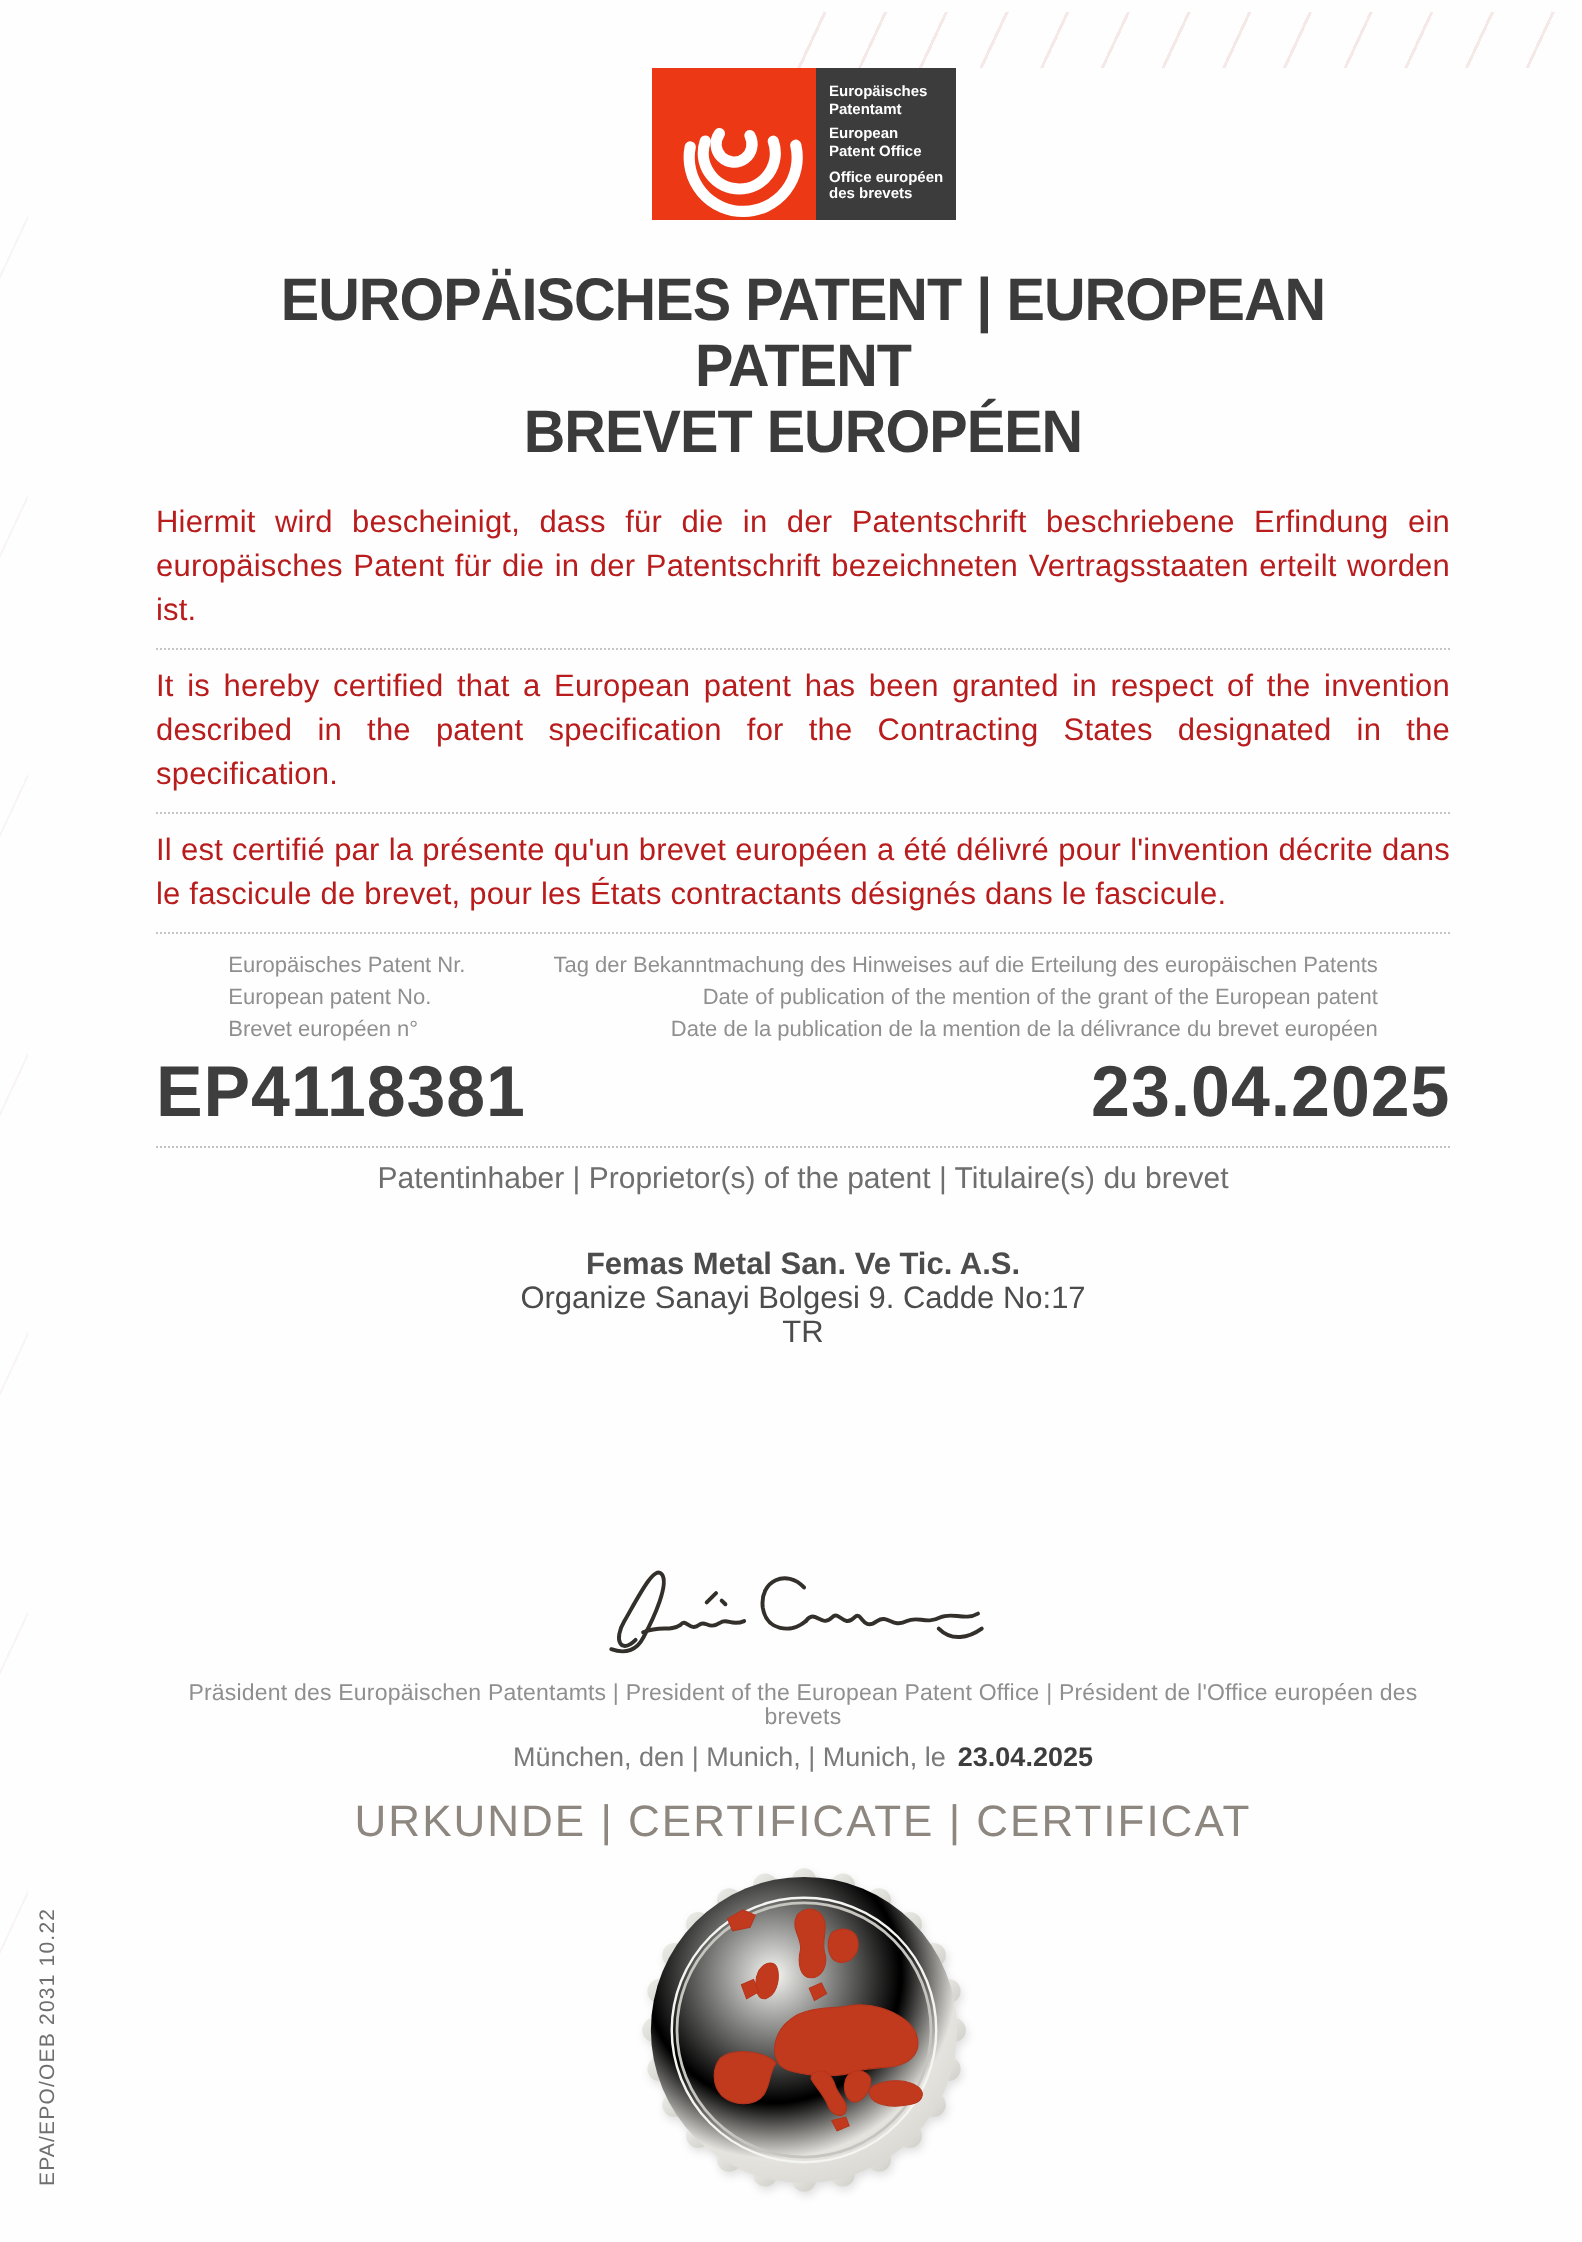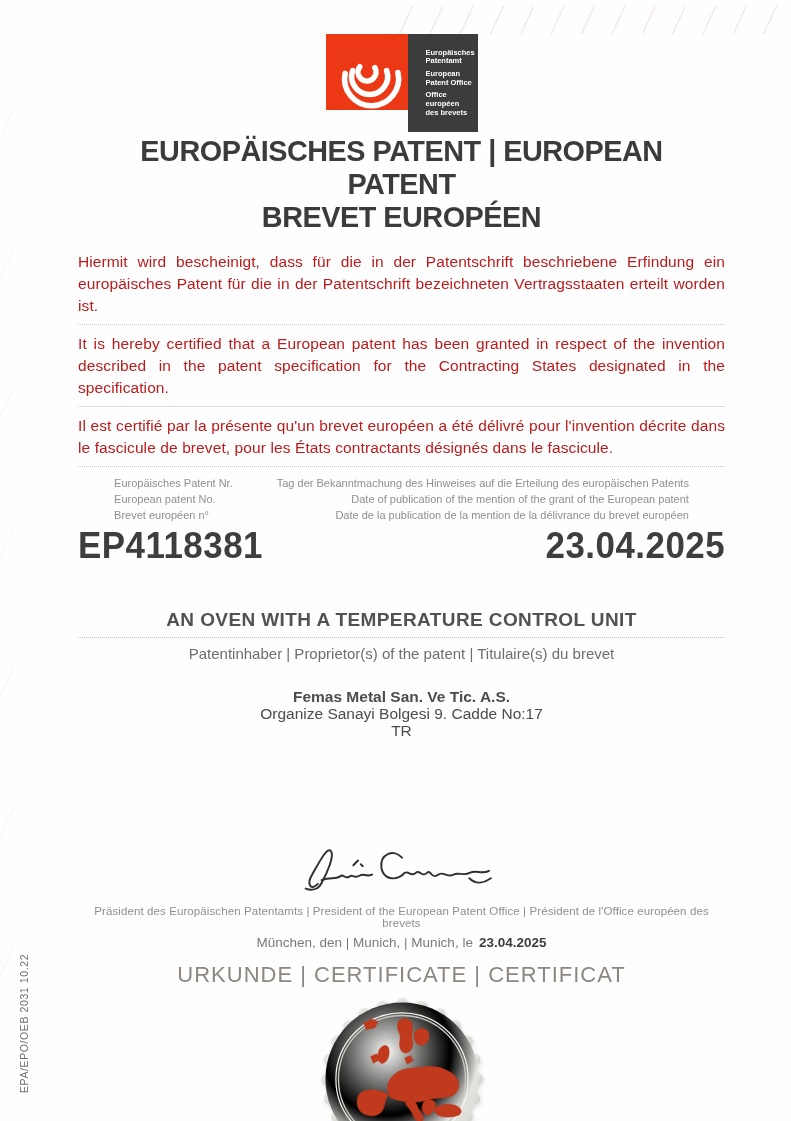--- a/index.html
+++ b/index.html
@@ -26,23 +26,23 @@
     transform-origin:left bottom; transform:rotate(-90deg);
     font-size:10.5px; letter-spacing:.6px; color:#6f6f6f; white-space:nowrap;
   }
   .content { position:relative; width:791px; padding:0 66px 0 78px; }
 
   
   .logo-row { display:flex; justify-content:center; margin-top:34px; }
   .epo-logo { display:flex; width:152px; height:76px; filter:saturate(1.05); }
   .epo-logo .red { width:82px; height:76px; background:#e53a17; display:flex; align-items:center; justify-content:center; }
   .epo-logo .panel {
-    width:70px; height:98px; background:#3c3c3d; color:#fff;
+    width:70px; height:76px; background:#3c3c3d; color:#fff;
     display:flex; flex-direction:column; justify-content:center; gap:4px;
-    padding-left:18px; font-size:7.5px; font-weight:bold; line-height:1.15;
+    padding-left:7px; font-size:7.5px; font-weight:bold; line-height:1.15;
   }
 
   
   .main-title { margin-top:24px; text-align:center; color:#3b3b3b;
     font-weight:bold; font-size:30px; line-height:33px; letter-spacing:-0.5px;
     transform:scaleX(0.96); }
 
   
   .paras { margin-top:18px; }
   .para { font-size:15.5px; line-height:22px; color:#b91c1c; text-align:justify; letter-spacing:0.1px; }
@@ -140,21 +140,20 @@
       <div>Date of publication of the mention of the grant of the European patent</div>
       <div>Date de la publication de la mention de la délivrance du brevet européen</div>
     </div>
   </div>
 
   <div class="numbers-row">
     <div class="big-number">EP4118381</div>
     <div class="big-number right">23.04.2025</div>
   </div>
 
-  <div class="invention-title">AN OVEN WITH A TEMPERATURE CONTROL UNIT</div>
   <div class="invention-dot"></div>
   <div class="proprietor-label">Patentinhaber | Proprietor(s) of the patent | Titulaire(s) du brevet</div>
 
   <div class="address">
     <div class="name">Femas Metal San. Ve Tic. A.S.</div>
     <div>Organize Sanayi Bolgesi 9. Cadde No:17</div>
     <div>TR</div>
   </div>
 
   <div class="sig-wrap">

